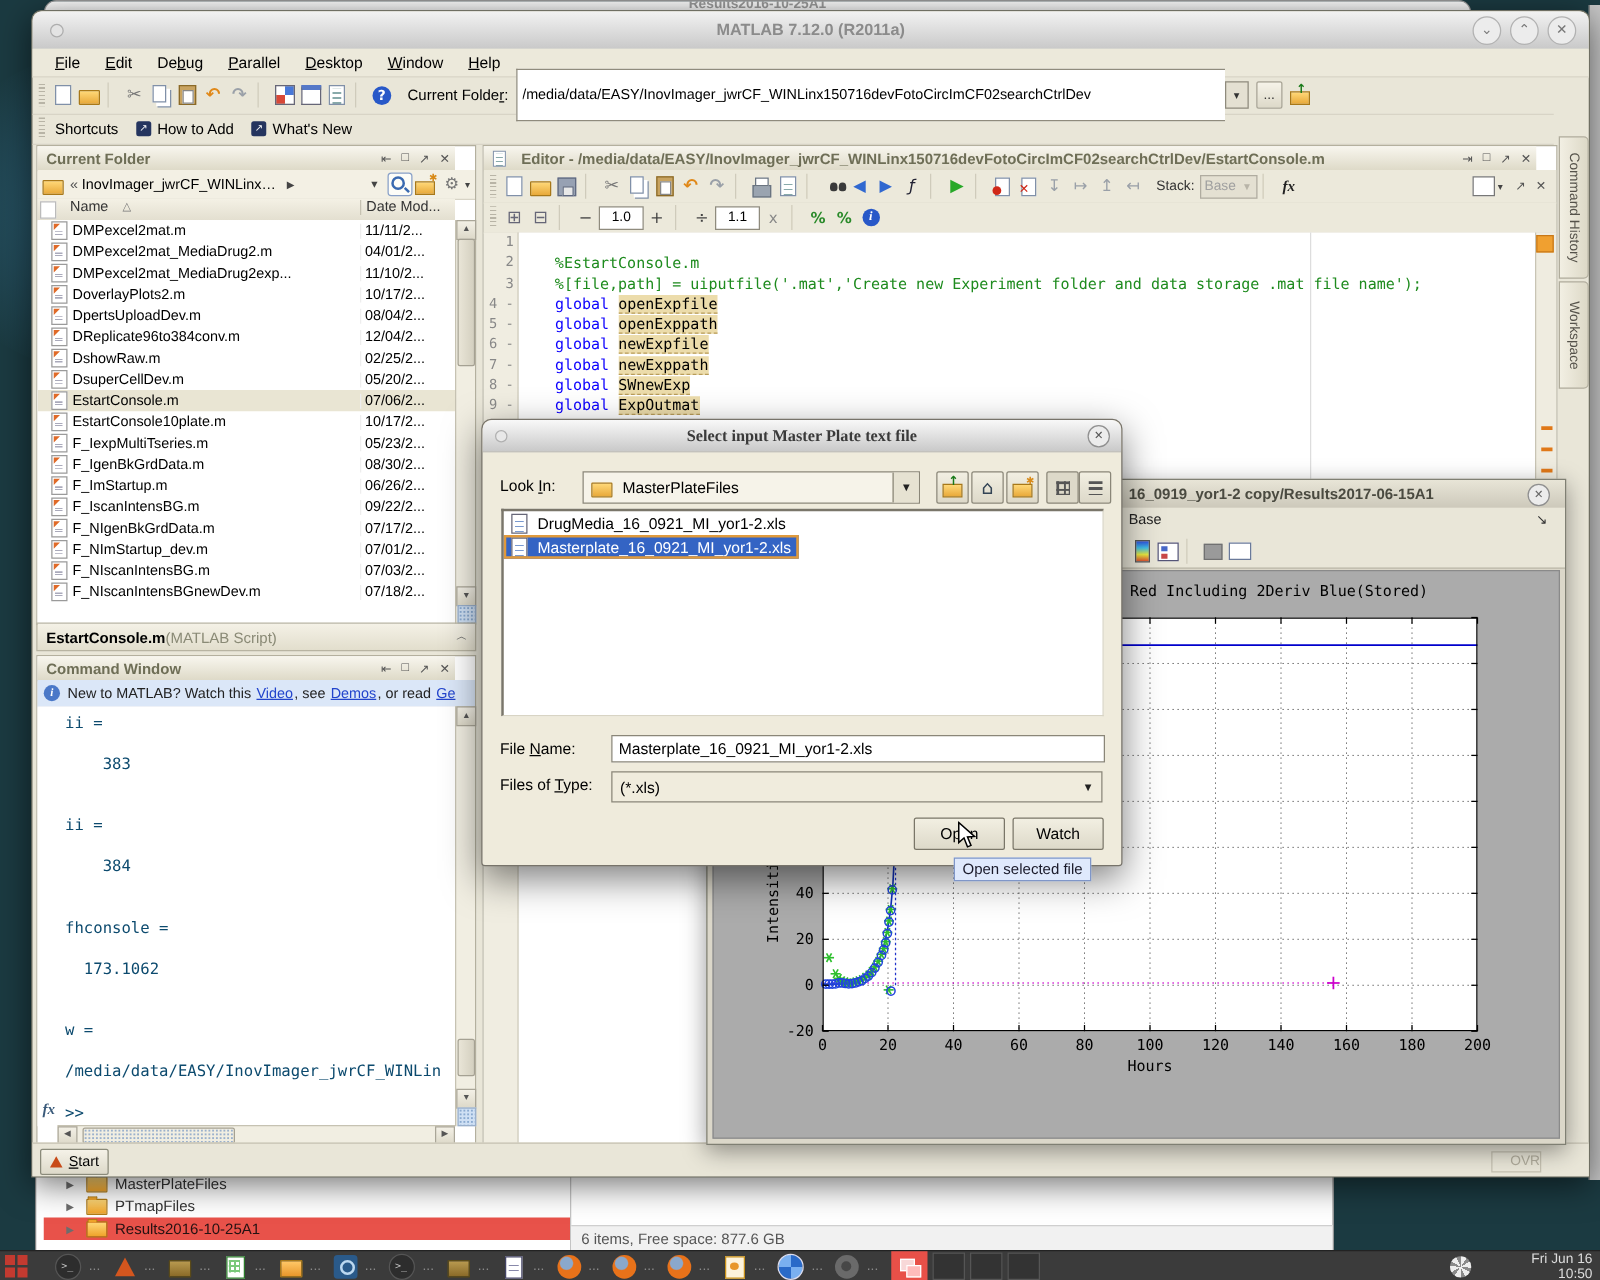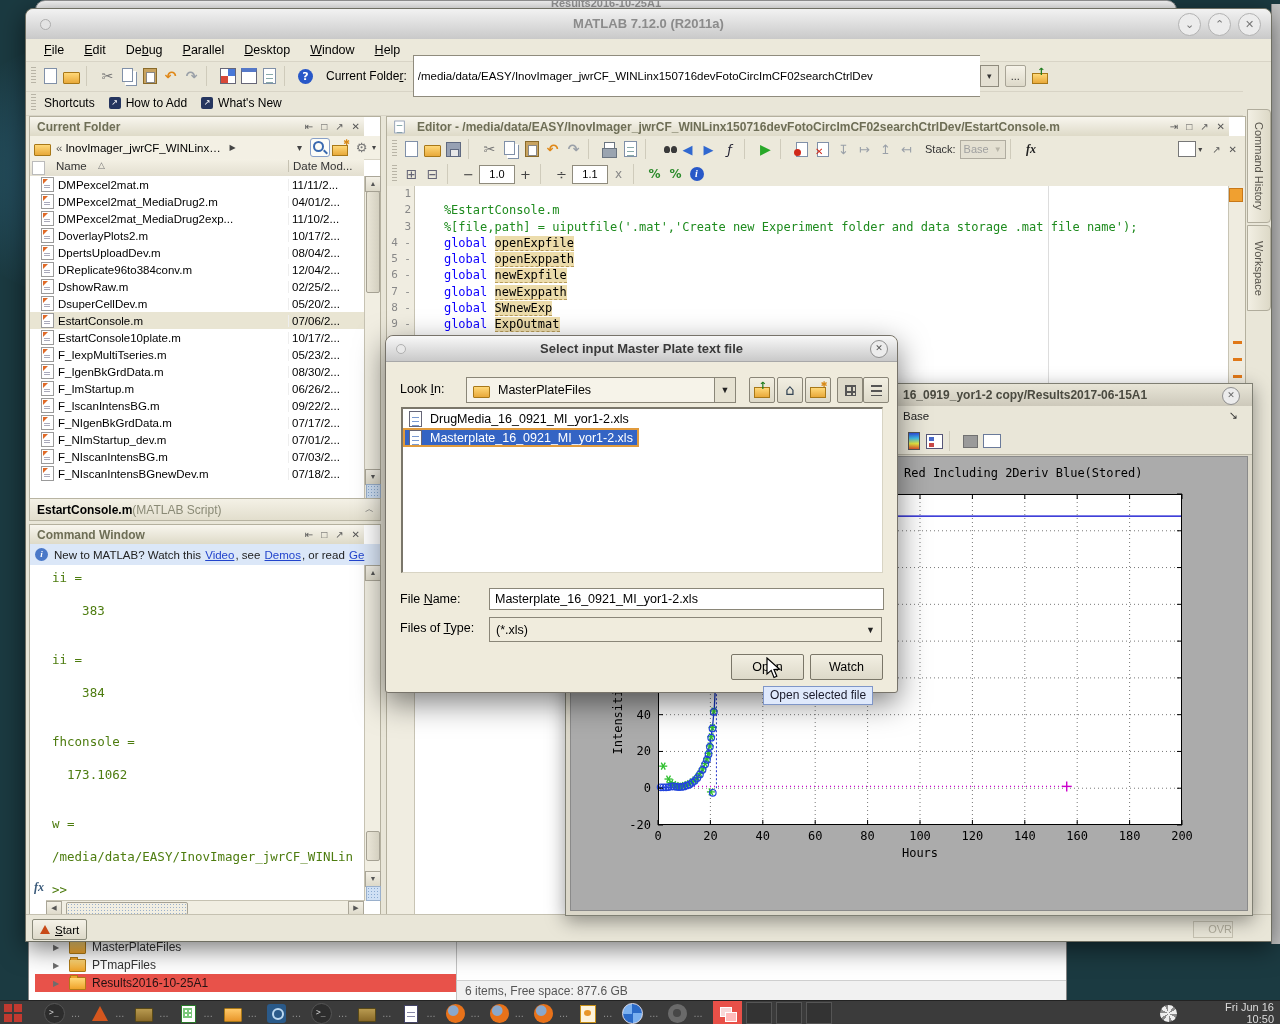--- a/index.html
+++ b/index.html
@@ -73,21 +73,21 @@
 .chip{position:absolute;width:13px;height:13px;background:#cfe0f4 radial-gradient(#8aaad0 1px,transparent 1px);background-size:3px 3px;border:1px solid #9ab0cc;}
 .fibar{position:absolute;left:3px;width:350px;height:21px;background:linear-gradient(#f4f1e6,#e2decd);
  border:1px solid #b8b4a2;display:flex;align-items:center;font-size:12px;}
 
 .banner{position:absolute;left:0;right:0;top:19px;height:21px;background:#dbe7f8;border-bottom:1px solid #aebdd4;
  display:flex;align-items:center;font-size:11.5px;color:#222;overflow:hidden;white-space:nowrap;}
 .info-i{width:13px;height:13px;border-radius:50%;background:#4a78c8;color:#fff;font-size:9px;font-weight:bold;
  text-align:center;line-height:13px;margin:0 6px 0 5px;flex:0 0 auto;font-family:"Liberation Serif",serif;font-style:italic;}
 .lnk{color:#2244cc;text-decoration:underline;margin:0 1px;}
 .console{position:absolute;left:0;right:16px;top:40px;bottom:15px;background:#fff;overflow:hidden;}
-.console pre{margin:0;padding:5px 0 0 22px;font:12.5px/16.4px "DejaVu Sans Mono",monospace;color:#4d7c0f;}
+.console pre{margin:0;padding:5px 0 0 22px;font:12.5px/16.4px "DejaVu Sans Mono",monospace;color:#0c4a6e;}
 .fxg{position:absolute;left:4px;top:355px;font:italic bold 12px "Liberation Serif",serif;color:#3a5a7a;}
 .hscroll{position:absolute;height:15px;background:#f1eee2;border-top:1px solid #c6c2b2;}
 
 .ed-tb{position:absolute;left:0;right:0;display:flex;align-items:center;border-bottom:1px solid #d8d4c6;background:#ece9db;}
 .gutter{position:absolute;left:0;top:69px;bottom:0;width:27px;background:#f0ede1;border-right:1px solid #c8c4b4;}
 .gutter div{height:16.3px;font:11px/16.3px "DejaVu Sans Mono",monospace;color:#888;text-align:right;padding-right:3px;}
 .codearea{position:absolute;left:28px;right:16px;top:69px;bottom:0;background:#fff;overflow:hidden;}
 .codeline{height:16.3px;font:12px/16.3px "DejaVu Sans Mono",monospace;white-space:pre;color:#000;}
 .cm{color:#1e8b1e;} .kw{color:#0d00ff;}
 .hv{background:#ecdcab;border-bottom:1px dashed #b89c5a;}
@@ -116,21 +116,21 @@
  background:#ececec;color:#666;font-size:9px;text-align:center;line-height:15px;}
 .fig-stack{position:absolute;left:0;right:0;top:22px;height:22px;background:#e9e6d8;border-bottom:1px solid #d0ccbe;font-size:11.5px;color:#222;}
 .fig-tb{position:absolute;left:0;right:0;top:44px;height:26px;background:#e9e6d8;border-bottom:1px solid #b8b4a4;display:flex;align-items:center;padding-left:337px;}
 .plotarea{position:absolute;left:4px;right:4px;top:72px;bottom:4px;background:#ababab;border:1px solid #8a8a8a;}
 .plot-title{position:absolute;left:333px;top:9px;font:12px "DejaVu Sans Mono",monospace;color:#000;}
 #plot-svg{position:absolute;left:87px;top:37px;width:524px;height:331px;overflow:visible;}
 
 .dlg{position:absolute;left:385px;top:335px;width:511px;height:356px;background:#efebdc;border:1px solid #77736a;
  border-radius:8px 8px 3px 3px;box-shadow:0 10px 30px rgba(0,0,0,.5);z-index:40;}
 .dlg-title{position:absolute;left:0;right:0;top:0;height:25px;background:linear-gradient(#f8f8f8,#c9c9c9);
- border-radius:8px 8px 0 0;border-bottom:1px solid #a8a8a8;}
+ border-radius:8px 8px 0 0;border-bottom:1px solid #a8a8a8;font-family:Liberation Serif, serif;}
 .dlg-title .t{position:absolute;left:0;right:0;top:5px;text-align:center;font-size:13px;font-weight:bold;color:#3a3a3a;}
 .dlg-dot{position:absolute;left:10px;top:8px;width:8px;height:8px;border:1px solid #b0b0b0;border-radius:50%;background:#e8e8e8;}
 .dlg-close{position:absolute;right:9px;top:4px;width:16px;height:16px;border:1px solid #909090;border-radius:50%;
  background:#ececec;color:#555;font-size:9px;text-align:center;line-height:15px;}
 .dlg-label{position:absolute;font-size:12.5px;color:#000;}
 .lookin{position:absolute;left:80px;top:41px;width:268px;height:24px;border:1px solid #8a8678;background:#f6f3e9;display:flex;align-items:center;}
 .lookin .arr{margin-left:auto;width:20px;height:100%;background:#e6e2d2;border-left:1px solid #8a8678;
  display:flex;align-items:center;justify-content:center;font-size:9px;color:#222;}
 .navbtn{position:absolute;top:41px;width:24px;height:24px;border:1px solid #8a8678;border-radius:2px;
  background:linear-gradient(#f2efe2,#ddd9c9);display:flex;align-items:center;justify-content:center;}

